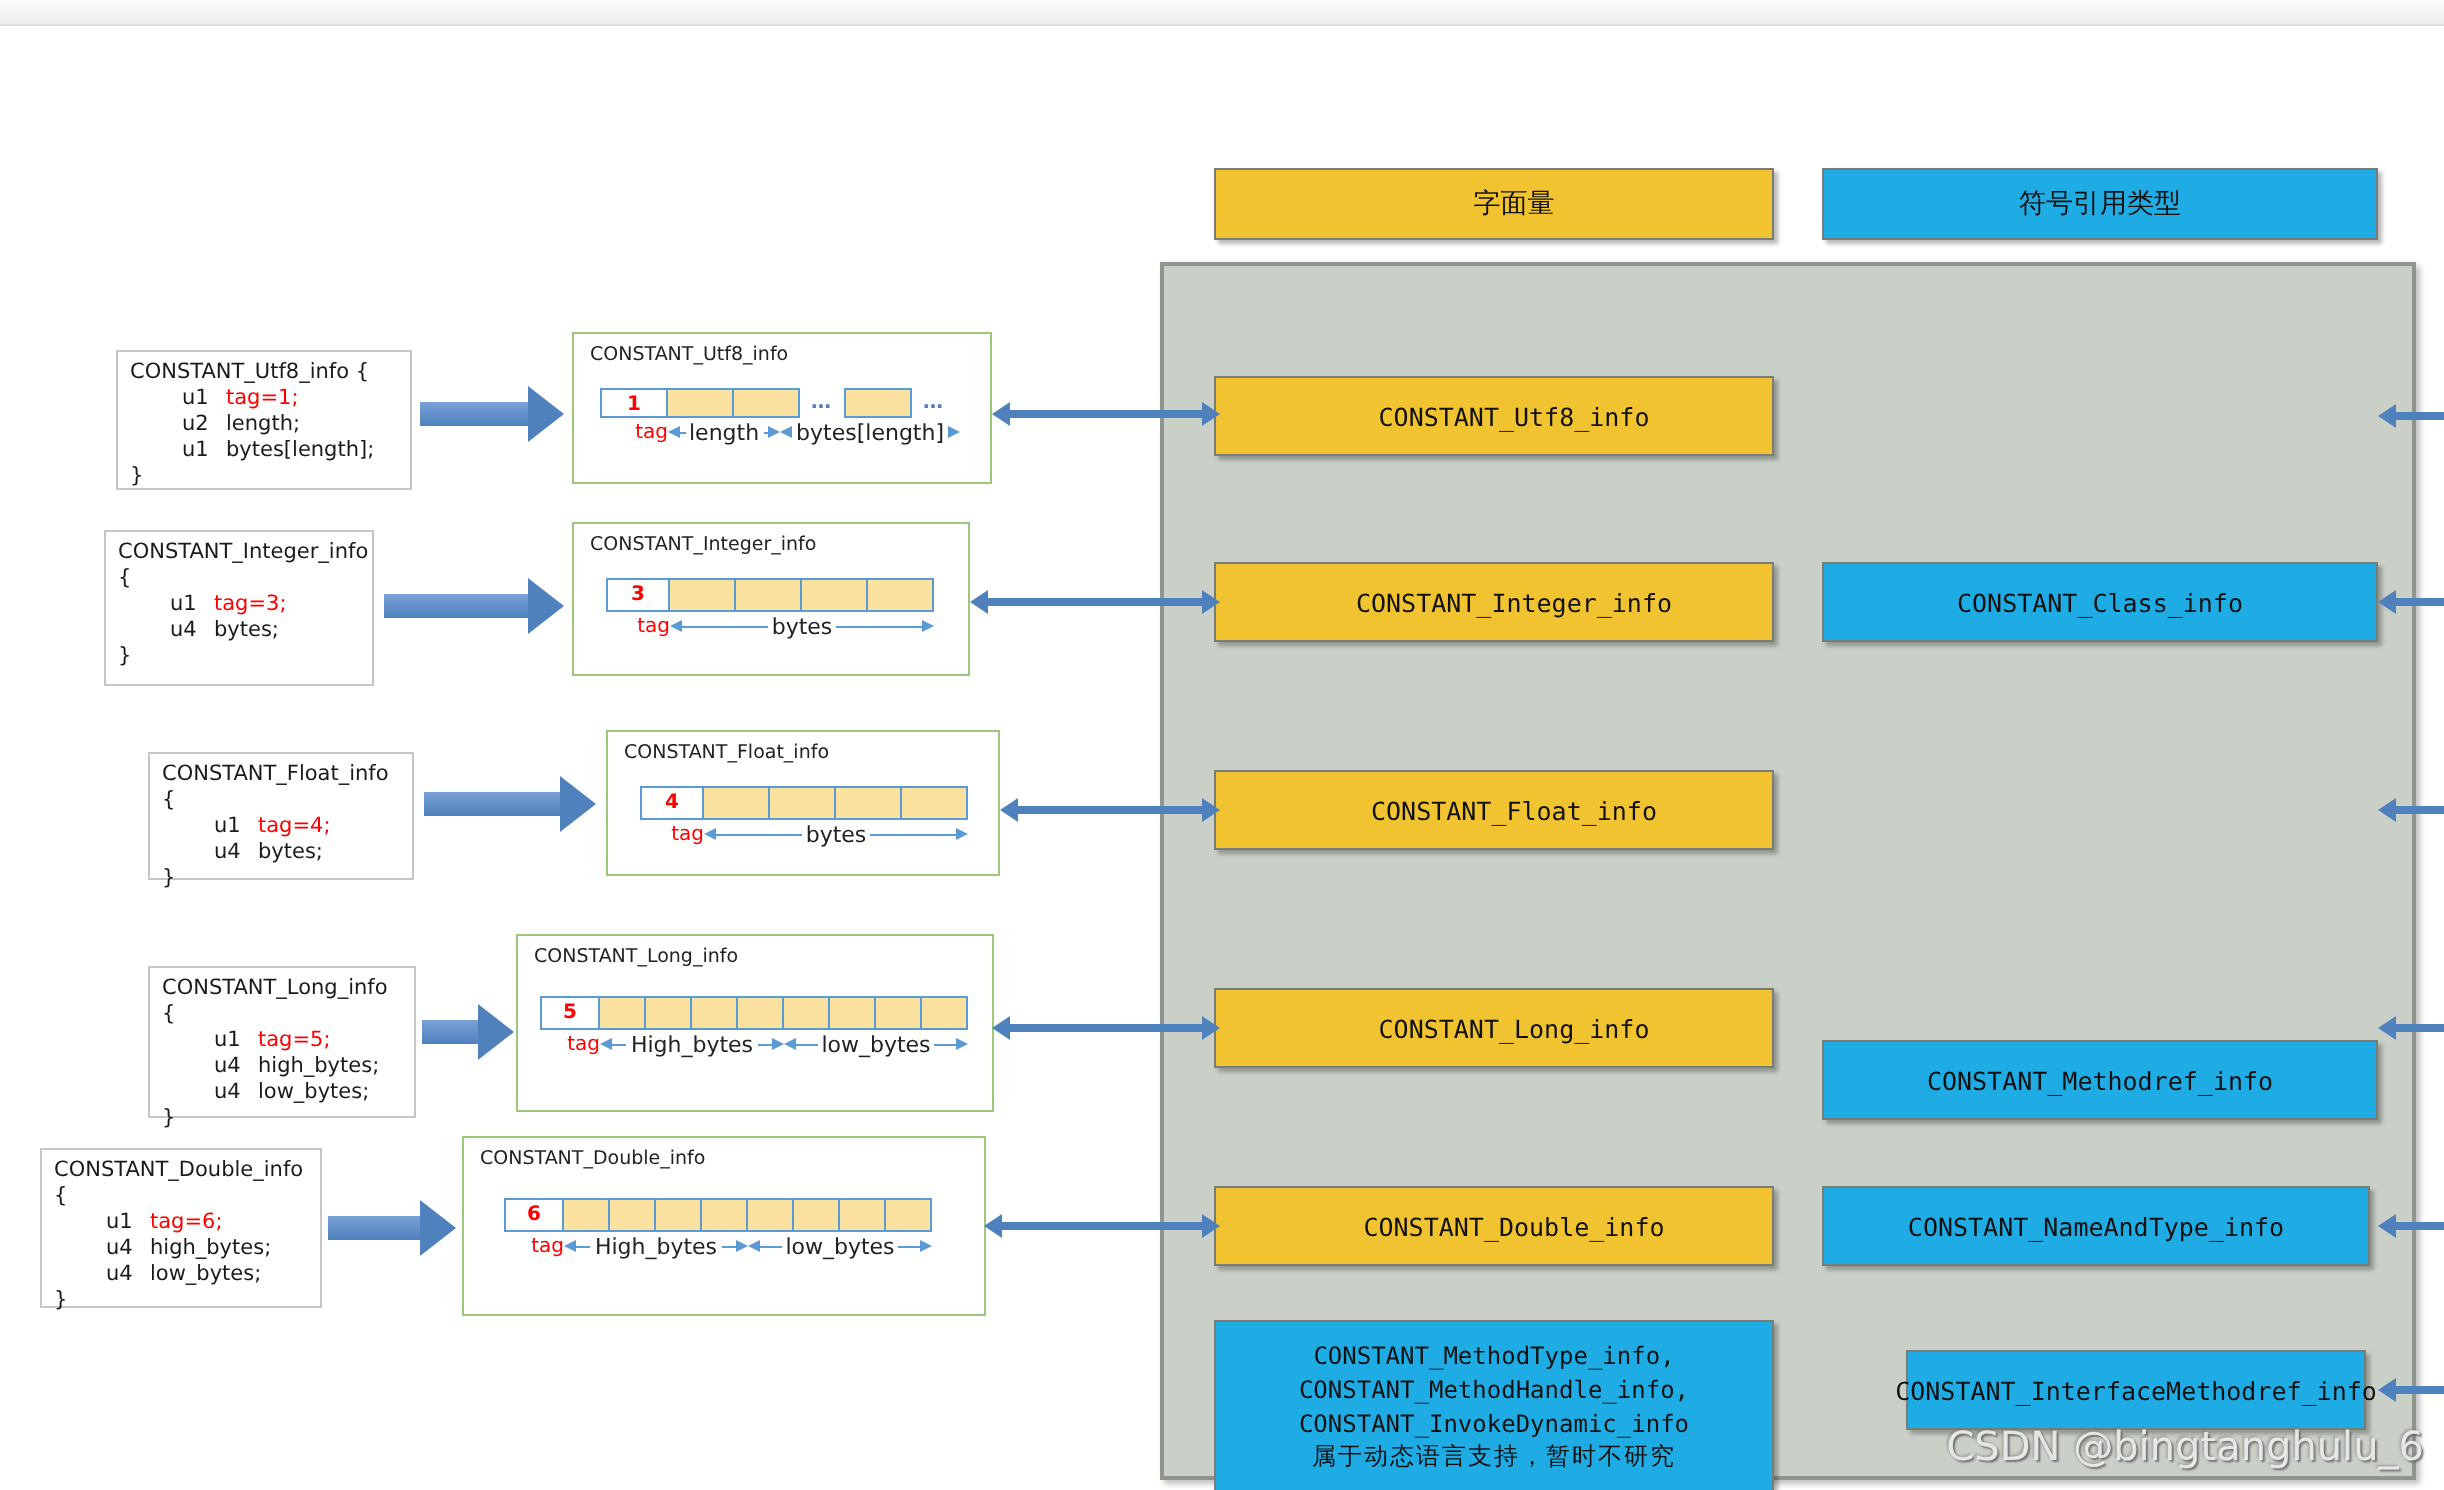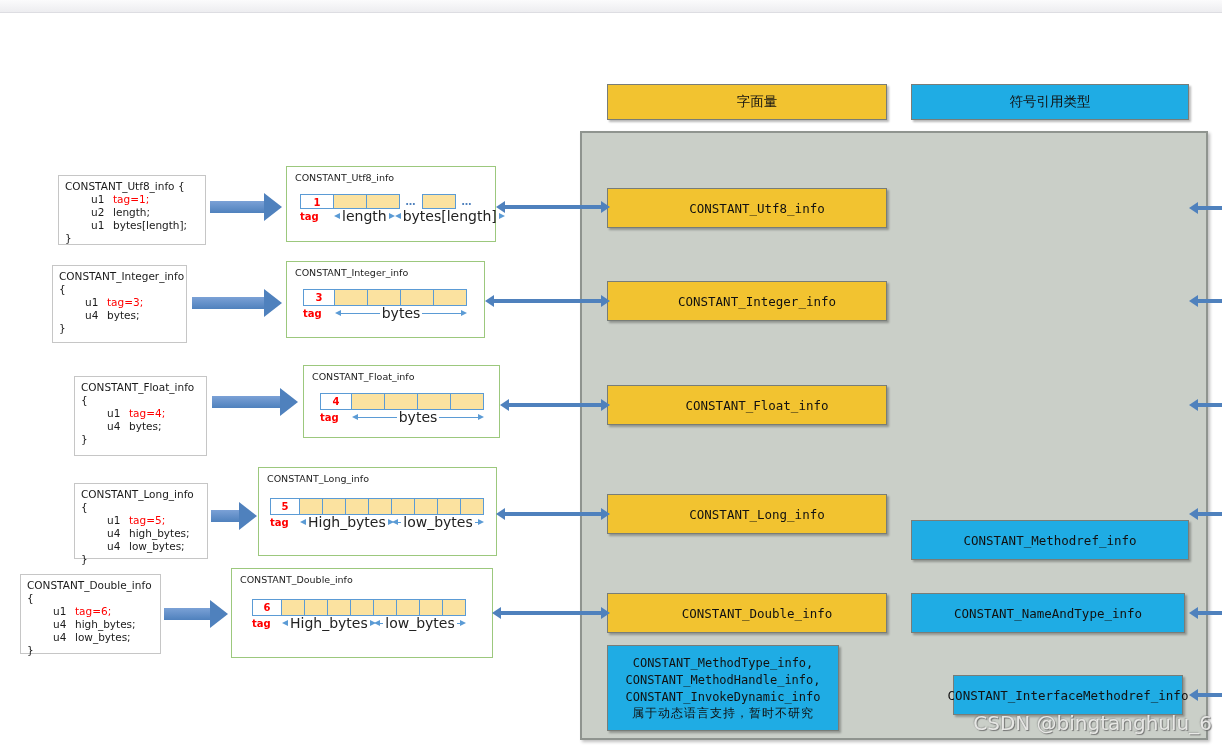--- a/index.html
+++ b/index.html
@@ -40,28 +40,28 @@
   .drow { margin-top:11px; }
   .brow, .mrow { display:flex; align-items:center; }
   .cell { height:17px; border:1px solid #5b9bd5; background:#fbe2a0; flex:none; }
   .cell + .cell { margin-left:-1px; }
   .cell.short { height:15px; }
   .tagcell { background:#fff; color:#f00; font-weight:bold; font-size:10px;
     text-align:center; line-height:15px; }
   .dots { width:22px; flex:none; text-align:center; color:#4f81bd; font-weight:bold;
     font-size:10px; letter-spacing:1px; }
   .mrow { margin-top:1px; }
-  .taglabel { color:#f00; font-weight:bold; font-size:10px; text-align:left; flex:none; }
+  .taglabel { color:#f00; font-weight:normal; font-size:10px; text-align:right; flex:none; }
   .measure { display:flex; align-items:center; height:12px; }
   .mline { flex:1; height:0; border-top:1px solid #5b9bd5; }
   .ah { width:0; height:0; flex:none;
     border-top:3.5px solid transparent; border-bottom:3.5px solid transparent; }
   .ah.l { border-right:6px solid #5b9bd5; }
   .ah.r { border-left:6px solid #5b9bd5; }
-  .mtxt { font-size:14px; color:#222; margin:17px 2px; white-space:nowrap; }
+  .mtxt { font-size:11px; color:#222; margin:17px 2px; white-space:nowrap; }
 
   
   .barrow { position:absolute; z-index:2; }
   .ba-body { position:absolute; left:0; right:16px; top:50%; height:12px;
     transform:translateY(-50%); background:linear-gradient(#7ba1d6,#4f81bd); }
   .ba-head { position:absolute; right:0; top:50%; transform:translateY(-50%);
     width:0; height:0; border-top:14px solid transparent; border-bottom:14px solid transparent;
     border-left:18px solid #4f81bd; }
 
   
@@ -108,21 +108,21 @@
   </div>
 
   <div class="struct-box" style="left:52px;top:265px;width:135px;height:78px">
     <div>CONSTANT_Integer_info</div>
     <div>{</div>
     <div class="field"><span class="tname">u1</span><span class="fval red">tag=3;</span></div>
     <div class="field"><span class="tname">u4</span><span class="fval">bytes;</span></div>
     <div>}</div>
   </div>
 
-  <div class="struct-box" style="left:74px;top:376px;width:133px;height:80px">
+  <div class="struct-box" style="left:74px;top:376px;width:133px;height:64px">
     <div>CONSTANT_Float_info {</div>
     <div class="field"><span class="tname">u1</span><span class="fval red">tag=4;</span></div>
     <div class="field"><span class="tname">u4</span><span class="fval">bytes;</span></div>
     <div>}</div>
   </div>
 
   <div class="struct-box" style="left:74px;top:483px;width:134px;height:76px">
     <div>CONSTANT_Long_info {</div>
     <div class="field"><span class="tname">u1</span><span class="fval red">tag=5;</span></div>
     <div class="field"><span class="tname">u4</span><span class="fval">high_bytes;</span></div>
@@ -313,27 +313,30 @@
   <div class="pbox yellow" style="left:607px;top:385px;width:280px;height:40px">
       <span>CONSTANT_Float_info</span>
     </div>
   <div class="pbox yellow" style="left:607px;top:494px;width:280px;height:40px">
       <span>CONSTANT_Long_info</span>
     </div>
   <div class="pbox yellow" style="left:607px;top:593px;width:280px;height:40px">
       <span>CONSTANT_Double_info</span>
     </div>
 
-  <div class="pbox blue note" style="left:607px;top:645px;width:232px;height:86px">
+  <div class="pbox blue note" style="left:607px;top:660px;width:280px;height:86px">
     <div>CONSTANT_MethodType_info,</div>
     <div>CONSTANT_MethodHandle_info,</div>
     <div>CONSTANT_InvokeDynamic_info</div>
     <div class="cjk">属于动态语言支持，暂时不研究</div>
   </div>
 
+  <div class="pbox blue" style="left:911px;top:281px;width:278px;height:40px">
+      <span>CONSTANT_Class_info</span>
+    </div>
   <div class="pbox blue" style="left:911px;top:520px;width:278px;height:40px">
       <span>CONSTANT_Methodref_info</span>
     </div>
   <div class="pbox blue" style="left:911px;top:593px;width:274px;height:40px">
       <span>CONSTANT_NameAndType_info</span>
     </div>
   <div class="pbox blue" style="left:953px;top:675px;width:230px;height:40px">
       <span>CONSTANT_InterfaceMethodref_info</span>
     </div>
 

